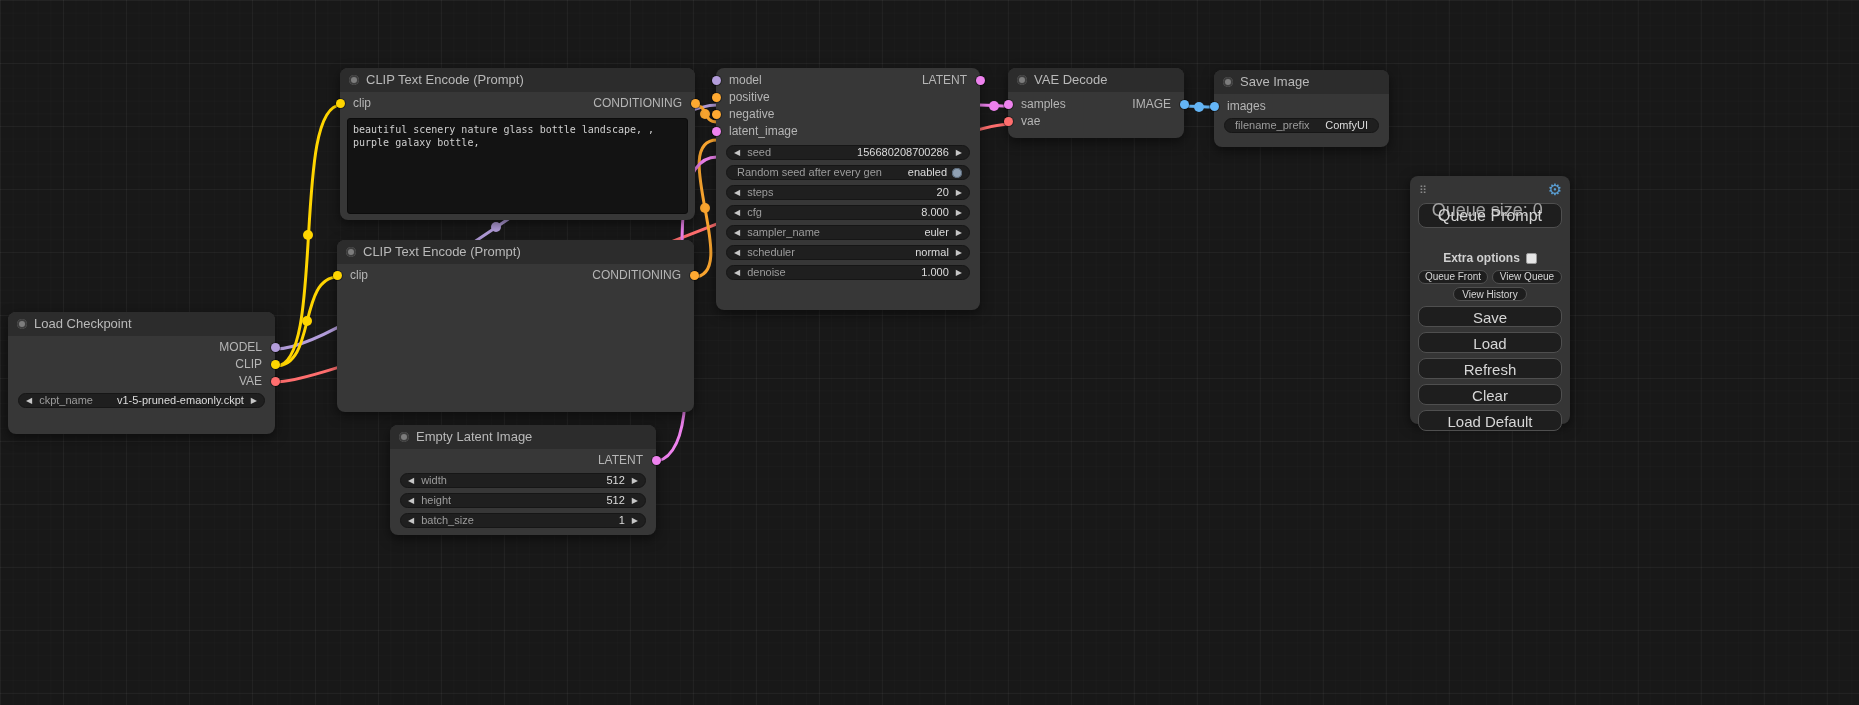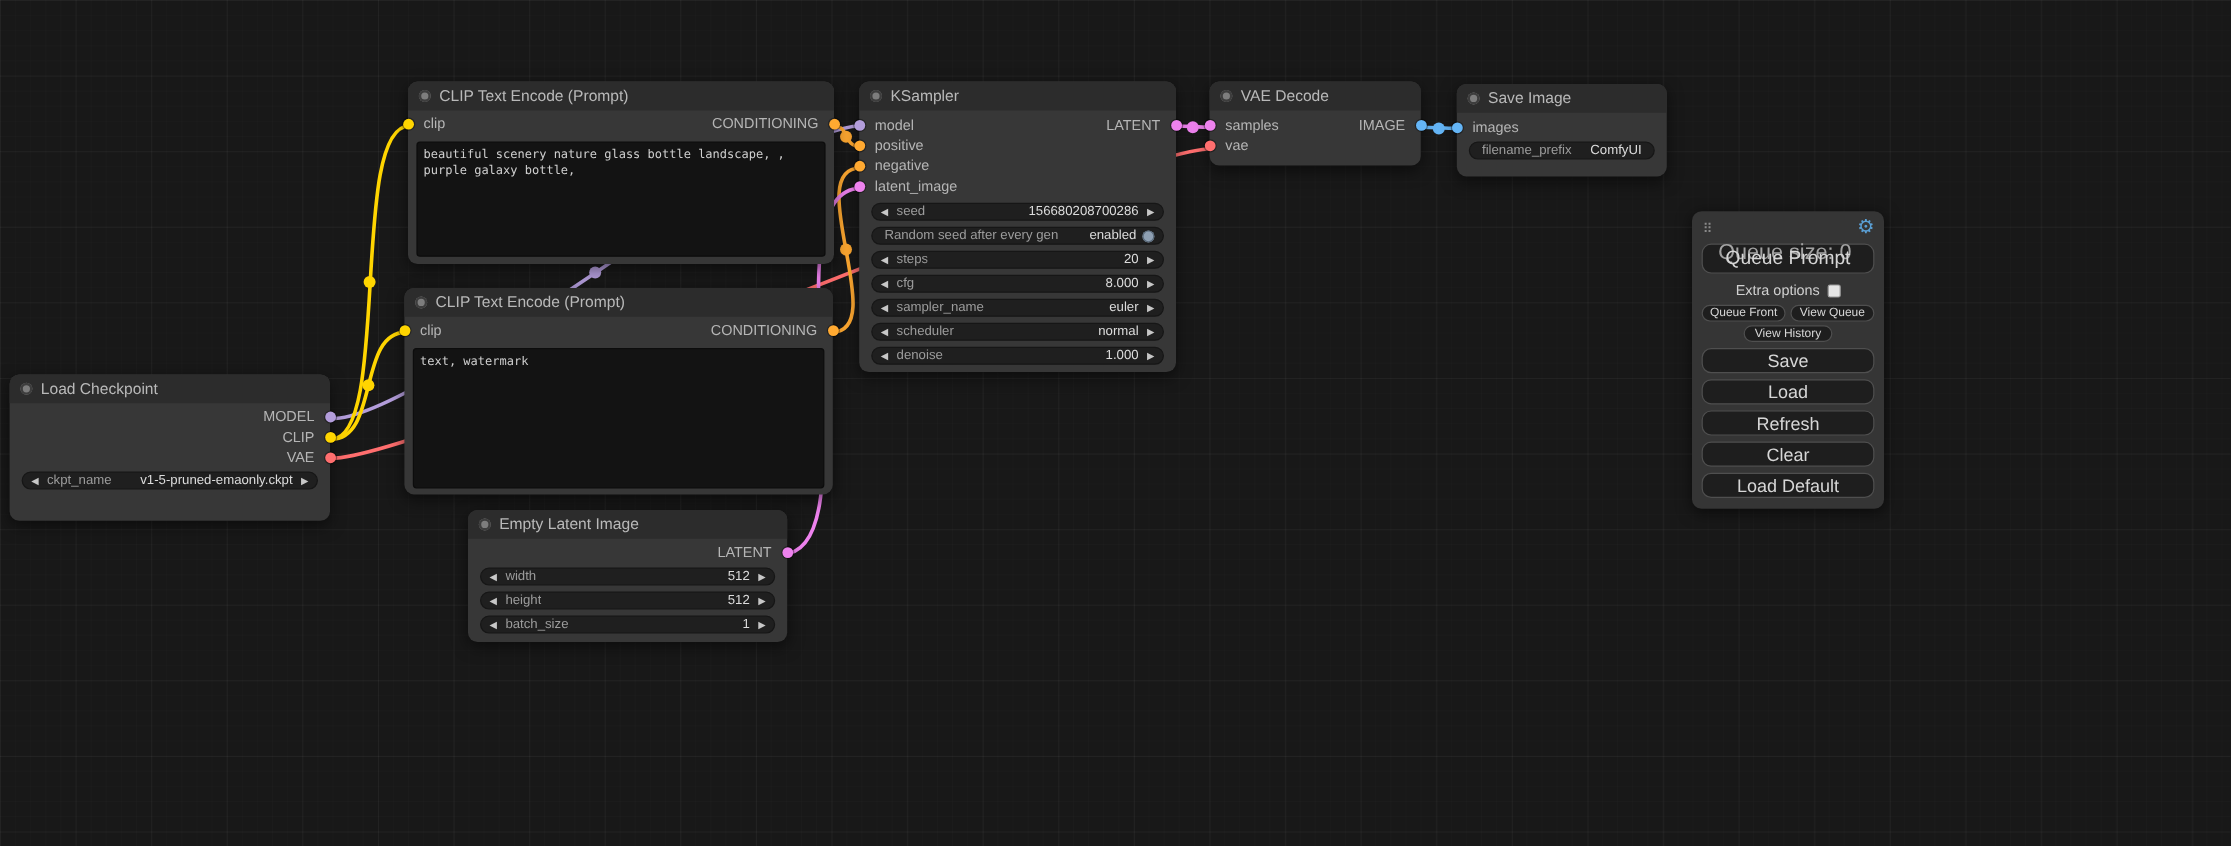--- a/index.html
+++ b/index.html
@@ -108,21 +108,21 @@
   }
   .qp-header{display:flex;align-items:center;height:18px;}
   .qp-handle{color:#8a8a8a;font-size:11px;cursor:grab;flex:0 0 auto;margin-left:1px;}
   .qp-size{flex:1 1 auto;text-align:center;font-size:18px;color:#a3a3a3;margin-top:40px;}
   .qp-gear{flex:0 0 auto;font-size:16px;line-height:16px;color:#5a9fd4;cursor:pointer;}
   .btn{
     display:block;width:100%;background:#1e1e1e;border:1px solid #4f4f4f;border-radius:8px;
     color:#d6d6d6;text-align:center;font-family:Liberation Sans, sans-serif;cursor:pointer;
   }
   .btn-queue{height:25px;font-size:16px;line-height:22px;margin-top:4px;}
-  .qp-extra{display:flex;align-items:center;justify-content:center;margin-top:7px;height:14px;font-size:12px;color:#d0d0d0;}
+  .qp-extra{display:flex;align-items:center;justify-content:center;margin-top:23px;height:14px;font-size:12px;color:#d0d0d0;font-weight:bold;}
   .qp-checkbox{width:11px;height:11px;background:#e6e6e6;border:1px solid #9a9a9a;border-radius:2px;margin-left:6px;cursor:pointer;}
   .qp-smallrow{display:flex;gap:4px;margin-top:5px;}
   .btn-small{height:14px;font-size:10px;line-height:12px;border-radius:7px;flex:1 1 50%;padding:0;}
   .btn-history{display:block;width:74px;margin:3px auto 0 auto;height:14px;font-size:10px;line-height:12px;border-radius:7px;background:#1e1e1e;border:1px solid #4f4f4f;color:#d6d6d6;text-align:center;cursor:pointer;}
   .btn-big{height:21px;font-size:15px;line-height:19px;margin-top:5px;}
 </style>
 </head>
 <body>
 
 <div id="canvas">
@@ -197,21 +197,20 @@
       <span>CLIP Text Encode (Prompt)</span>
     </div>
     <div class="slots">
       <div class="slot-row">
         <span class="dot in d-clip"></span>
         <span class="in-label">clip</span>
         <span class="out-label">CONDITIONING</span>
         <span class="dot out d-cond"></span>
       </div>
     </div>
-    <textarea class="prompt-text" id="ta-2" spellcheck="false" style="">text, watermark</textarea>
   </div>
 
   <div class="node" id="node-empty-latent">
     <div class="node-title">
       <span class="collapse-dot"></span>
       <span>Empty Latent Image</span>
     </div>
     <div class="slots">
       <div class="slot-row">
         <span class="out-label">LATENT</span>
@@ -232,24 +231,20 @@
     </div>
     <div class="widget">
       <span class="arrow">◀</span>
       <span class="wlabel">batch_size</span>
       <span class="wvalue">1</span>
       <span class="arrow">▶</span>
     </div>
   </div>
 
   <div class="node" id="node-ksampler">
-    <div class="node-title">
-      <span class="collapse-dot"></span>
-      <span>KSampler</span>
-    </div>
     <div class="slots">
       <div class="slot-row">
         <span class="dot in d-model"></span>
         <span class="in-label">model</span>
         <span class="out-label">LATENT</span>
         <span class="dot out d-latent"></span>
       </div>
       <div class="slot-row">
         <span class="dot in d-cond"></span>
         <span class="in-label">positive</span>

